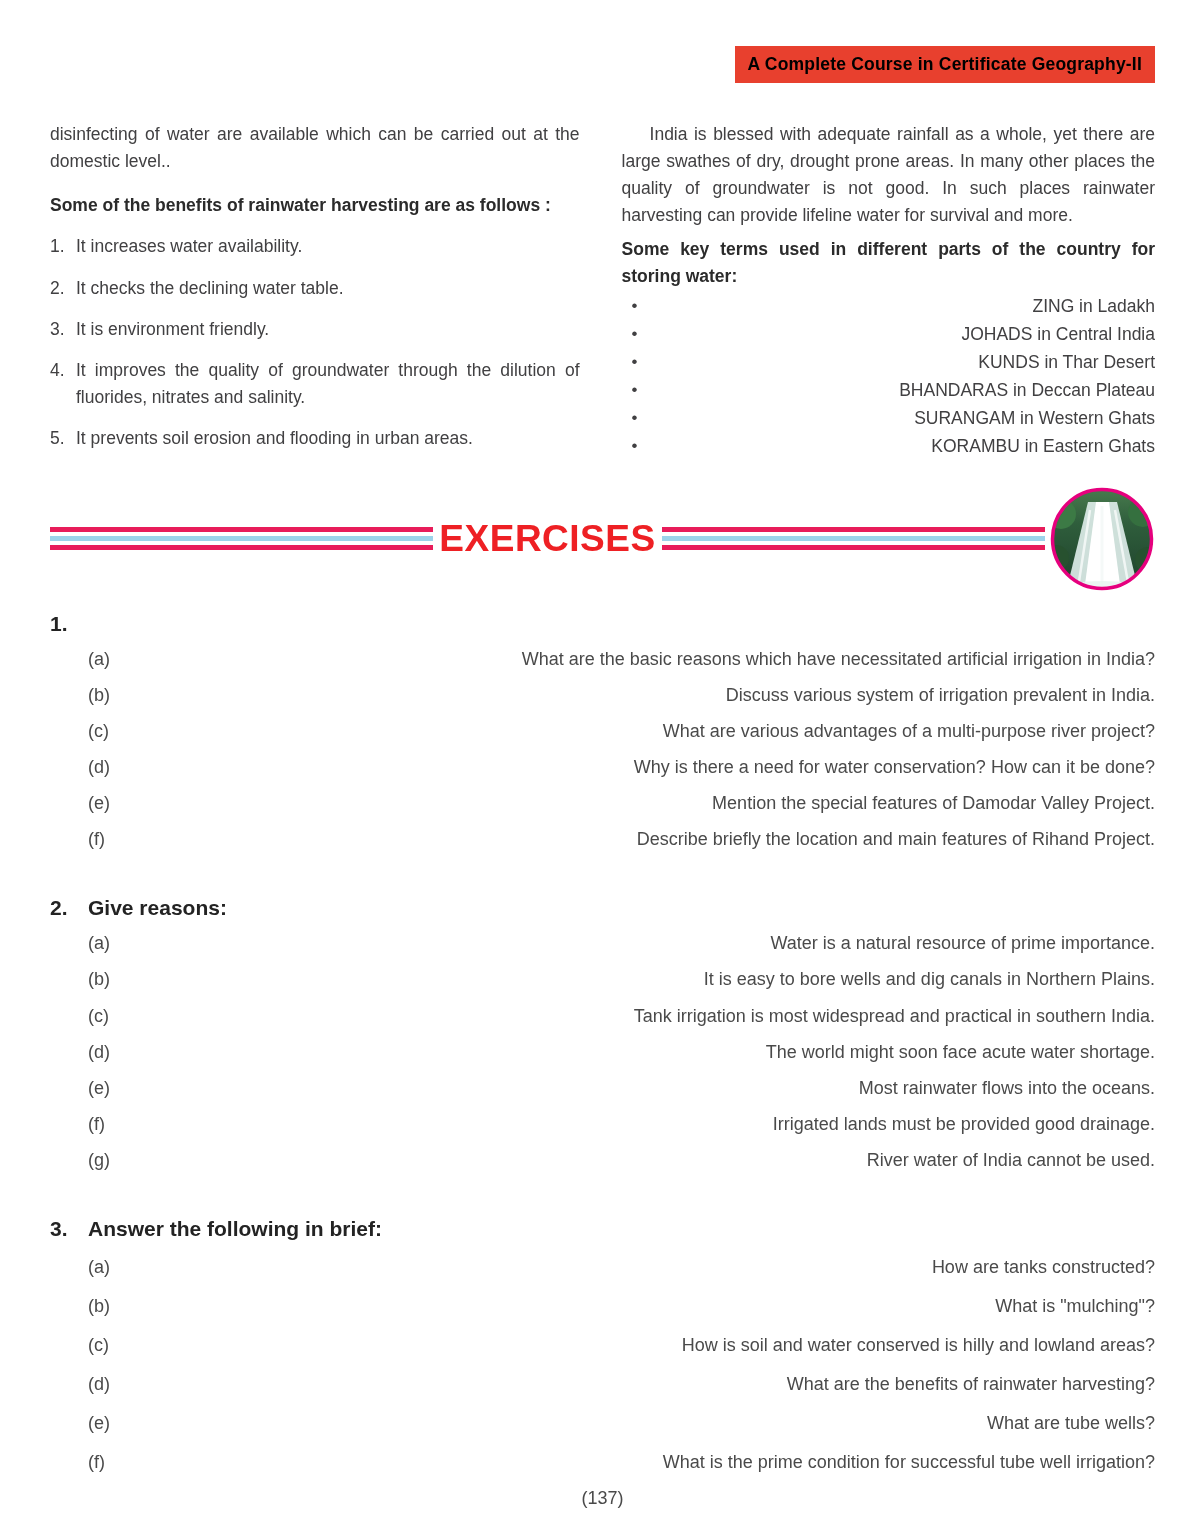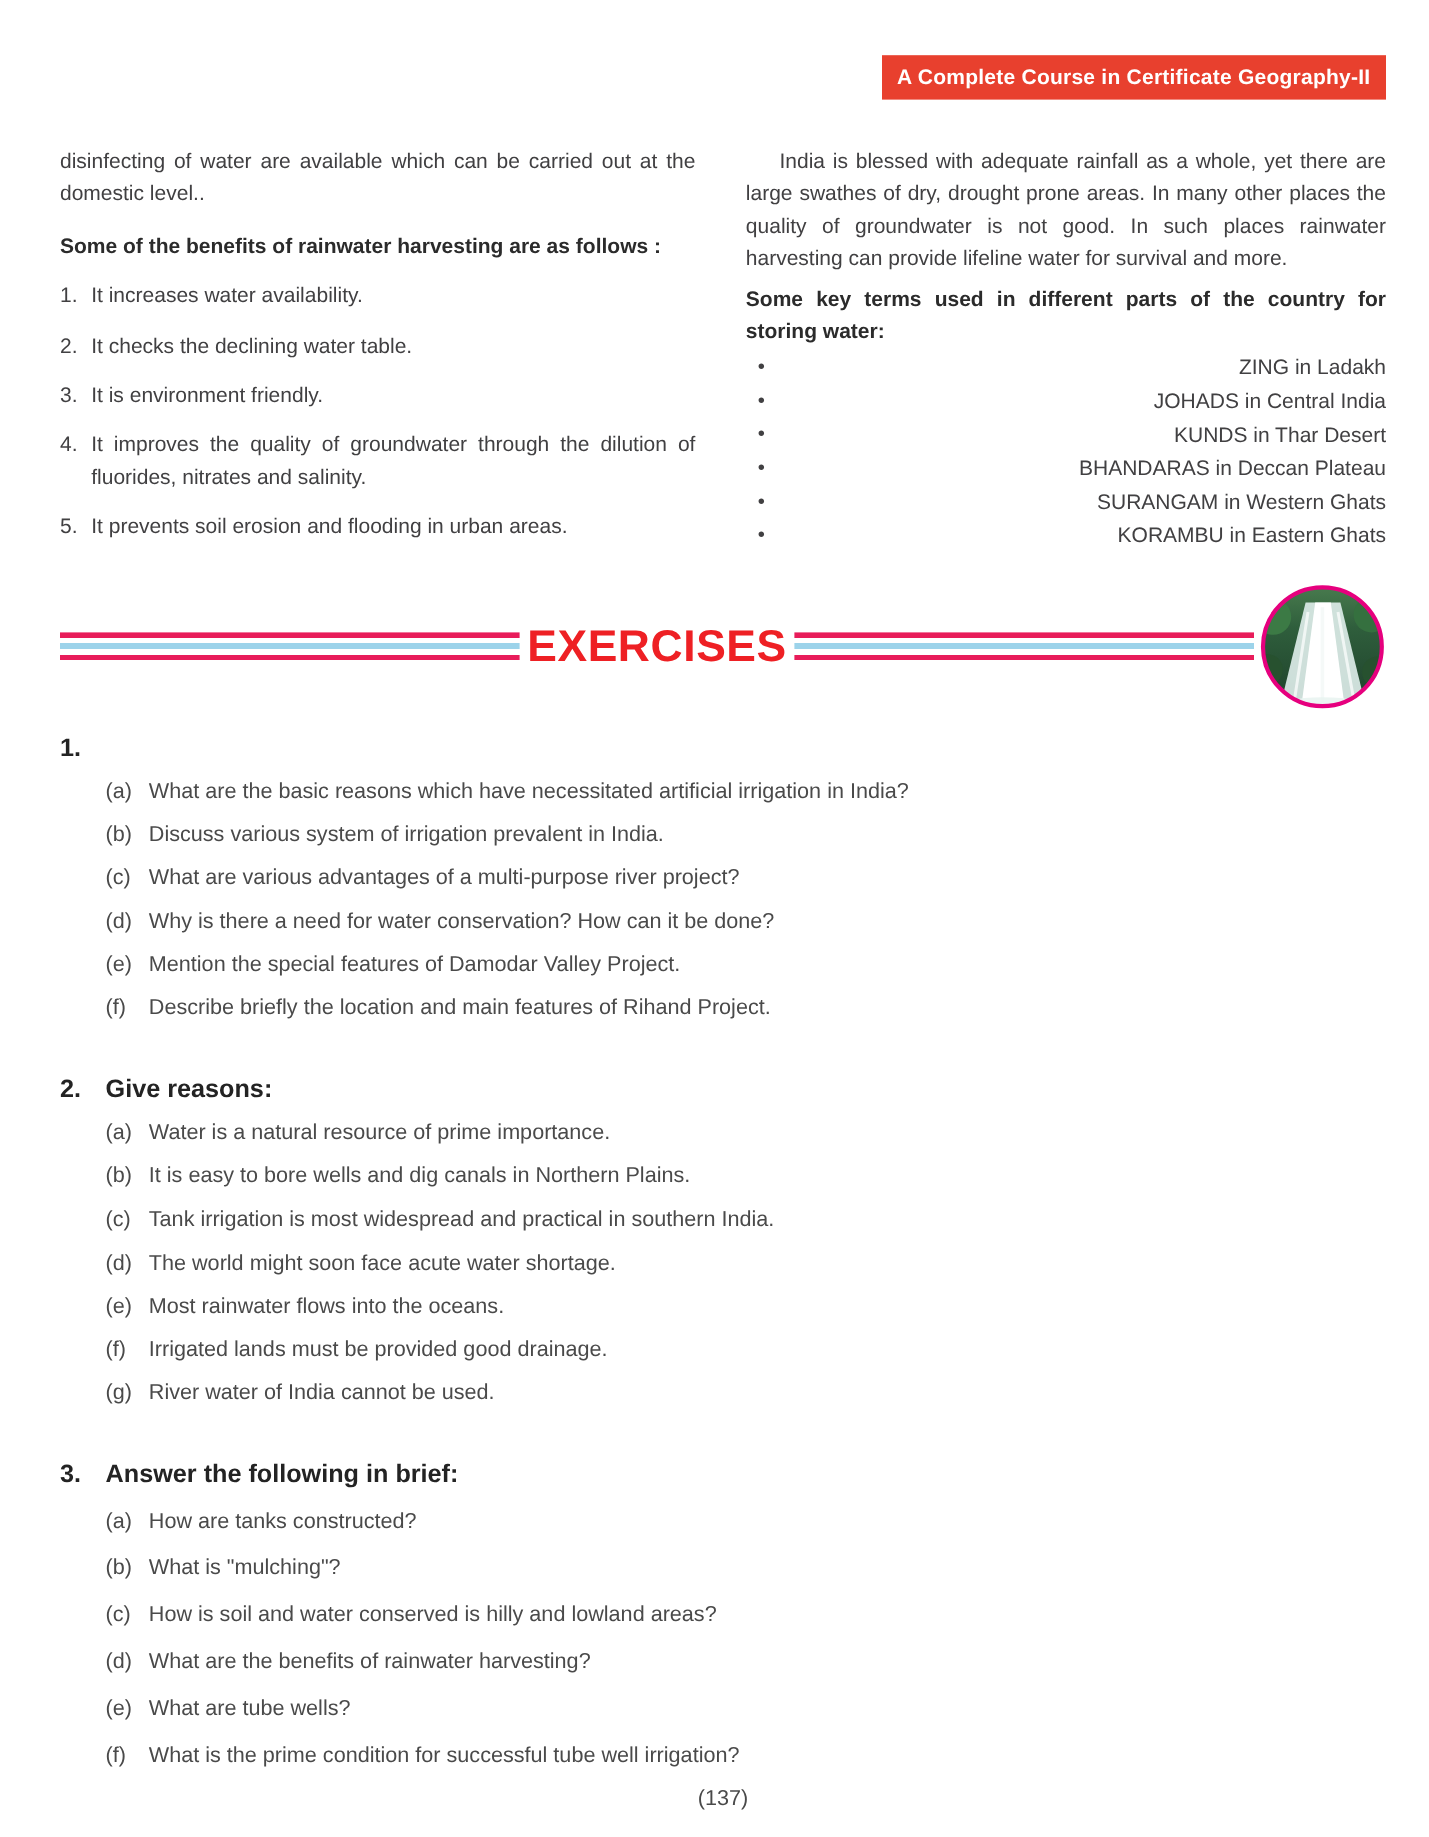--- a/index.html
+++ b/index.html
@@ -15,21 +15,21 @@
     padding:0 36px 0 50px;
     overflow:hidden;
     background:#ffffff;
   }
 
   
   .banner {
     margin:46px 0 0 auto;
     width:fit-content;
     background:#e8402e;
-    color:#ffffff;
+    color:#000000;
     font-weight:bold;
     font-size:17.5px;
     padding:8px 13px;
     letter-spacing:.2px;
   }
 
   
   .columns { display:flex; gap:42px; margin-top:38px; }
   .col { font-size:17.5px; line-height:1.55; text-align:justify; }
   .col-left { width:536px; }
@@ -74,21 +74,21 @@
 
   
   .section { margin-top:44px; }
   .section.first { margin-top:20px; }
   .section-heading { display:flex; font-size:21px; font-weight:bold; color:#232323; }
   .sec-num { flex:0 0 38px; }
   .items { margin-left:38px; margin-top:4px; }
   .item { display:flex; margin-top:10px; font-size:18px; color:#4a4a4a; line-height:1.45; }
   .section.brief .item { margin-top:13px; }
   .item-label { flex:0 0 36px; }
-  .item-text { flex:1; }
+  .item-text { flex:1;text-align:right; }
 
   .footer { margin-top:12px; text-align:center; font-size:18px; color:#4a4a4a; }
 </style>
 </head>
 <body>
 
 <div class="page">
 
   <div class="banner">A Complete Course in Certificate Geography-II</div>
 

